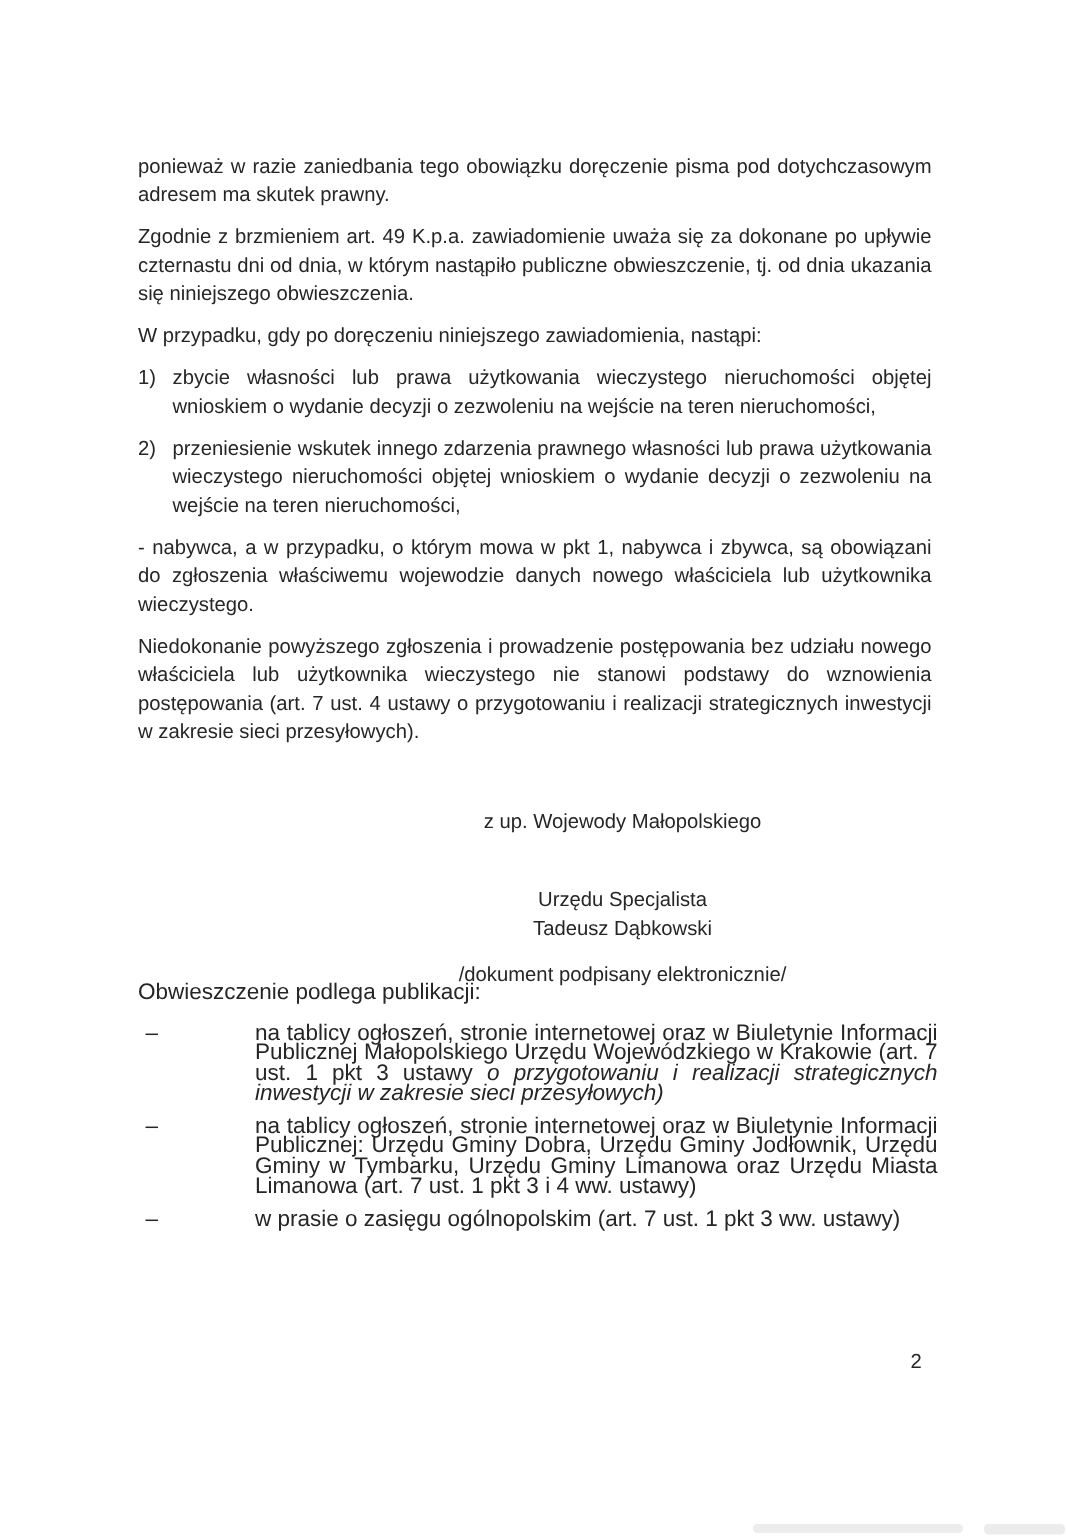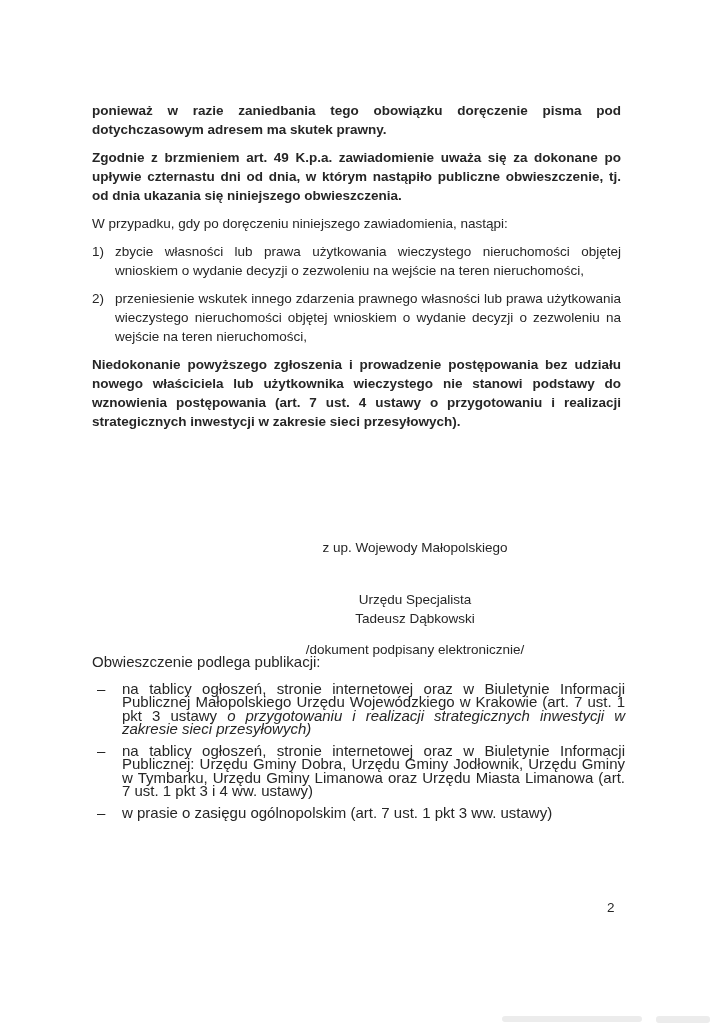--- a/index.html
+++ b/index.html
@@ -9,38 +9,38 @@
     background:#ffffff;
     font-family:"Liberation Sans",sans-serif;
     color:#262626;
     overflow:hidden;
   }
   .body-text{
     position:absolute;left:92px;top:101px;width:529px;
     font-size:13.5px;line-height:19px;
   }
   .body-text p{margin:0 0 9px 0;}
-  .just{text-align:justify;font-weight:bold;}
+  .just{text-align:justify;}
   .numbered{display:flex;margin:0 0 9px 0;}
   .nmark{flex:0 0 23px;}
   .ntext{flex:1;text-align:justify;}
   .signature{
     position:absolute;left:215px;top:519px;width:400px;
     text-align:center;font-size:13.5px;line-height:19px;margin-top:19px;
   }
   .sig-line1{margin:0 0 33px 0;}
   .sig-line3{margin:0 0 12px 0;}
   .footer{
     position:absolute;left:92px;top:655px;width:533px;
     font-size:15px;line-height:13.5px;
   }
   .fheading{margin:0 0 13px 0;}
   .fitem{display:flex;margin:0 0 8px 0;}
   .fmark{flex:0 0 30px;padding-left:5px;box-sizing:border-box;}
-  .ftext{flex:1;text-align:justify;}
+  .ftext{flex:1;text-align:justify;margin-left:48px;}
   .it{font-style:italic;}
   .page-number{
     position:absolute;left:607px;top:898px;
     font-size:13.5px;line-height:19px;
   }
   .smudge{position:absolute;background:#ececec;border-radius:3px;}
   .smudge-a{left:502px;top:1016px;width:140px;height:6px;}
   .smudge-b{left:656px;top:1016px;width:54px;height:7px;}
 </style>
 </head>
@@ -56,20 +56,21 @@
     <div class="numbered">
       <span class="nmark">1)</span>
       <span class="ntext">zbycie własności lub prawa użytkowania wieczystego nieruchomości objętej wnioskiem o wydanie decyzji o zezwoleniu na wejście na teren nieruchomości,</span>
     </div>
 
     <div class="numbered">
       <span class="nmark">2)</span>
       <span class="ntext">przeniesienie wskutek innego zdarzenia prawnego własności lub prawa użytkowania wieczystego nieruchomości objętej wnioskiem o wydanie decyzji o zezwoleniu na wejście na teren nieruchomości,</span>
     </div>
 
+    <p class="just">- nabywca, a w przypadku, o którym mowa w pkt 1, nabywca i zbywca, są obowiązani do zgłoszenia właściwemu wojewodzie danych nowego właściciela lub użytkownika wieczystego.</p>
     <p class="just">Niedokonanie powyższego zgłoszenia i prowadzenie postępowania bez udziału nowego właściciela lub użytkownika wieczystego nie stanowi podstawy do wznowienia postępowania (art. 7 ust. 4 ustawy o przygotowaniu i realizacji strategicznych inwestycji w zakresie sieci przesyłowych).</p>
   </div>
 
   <div class="signature">
     <div class="sig-line1">z up. Wojewody Małopolskiego</div>
     <div>Urzędu Specjalista</div>
     <div class="sig-line3">Tadeusz Dąbkowski</div>
     <div>/dokument podpisany elektronicznie/</div>
   </div>
 

